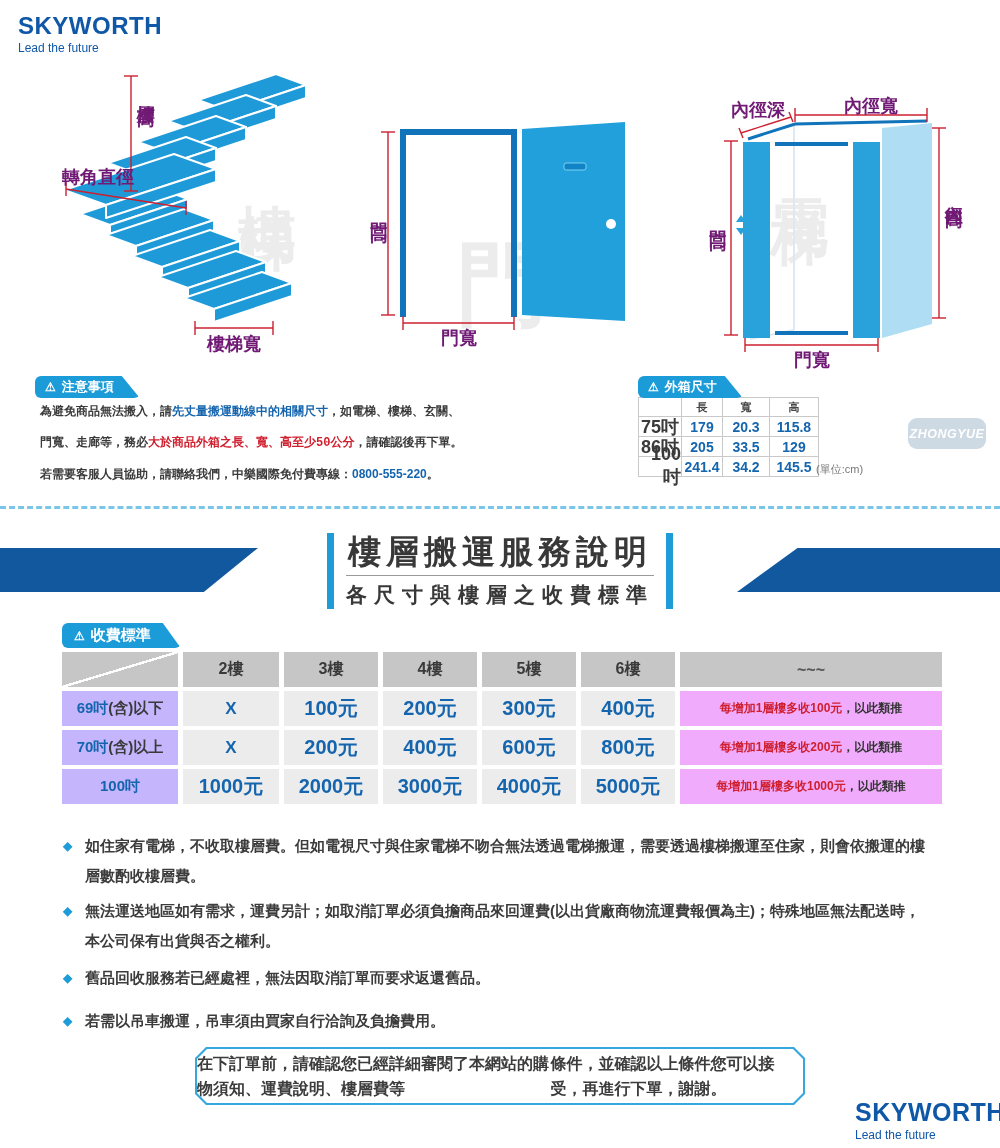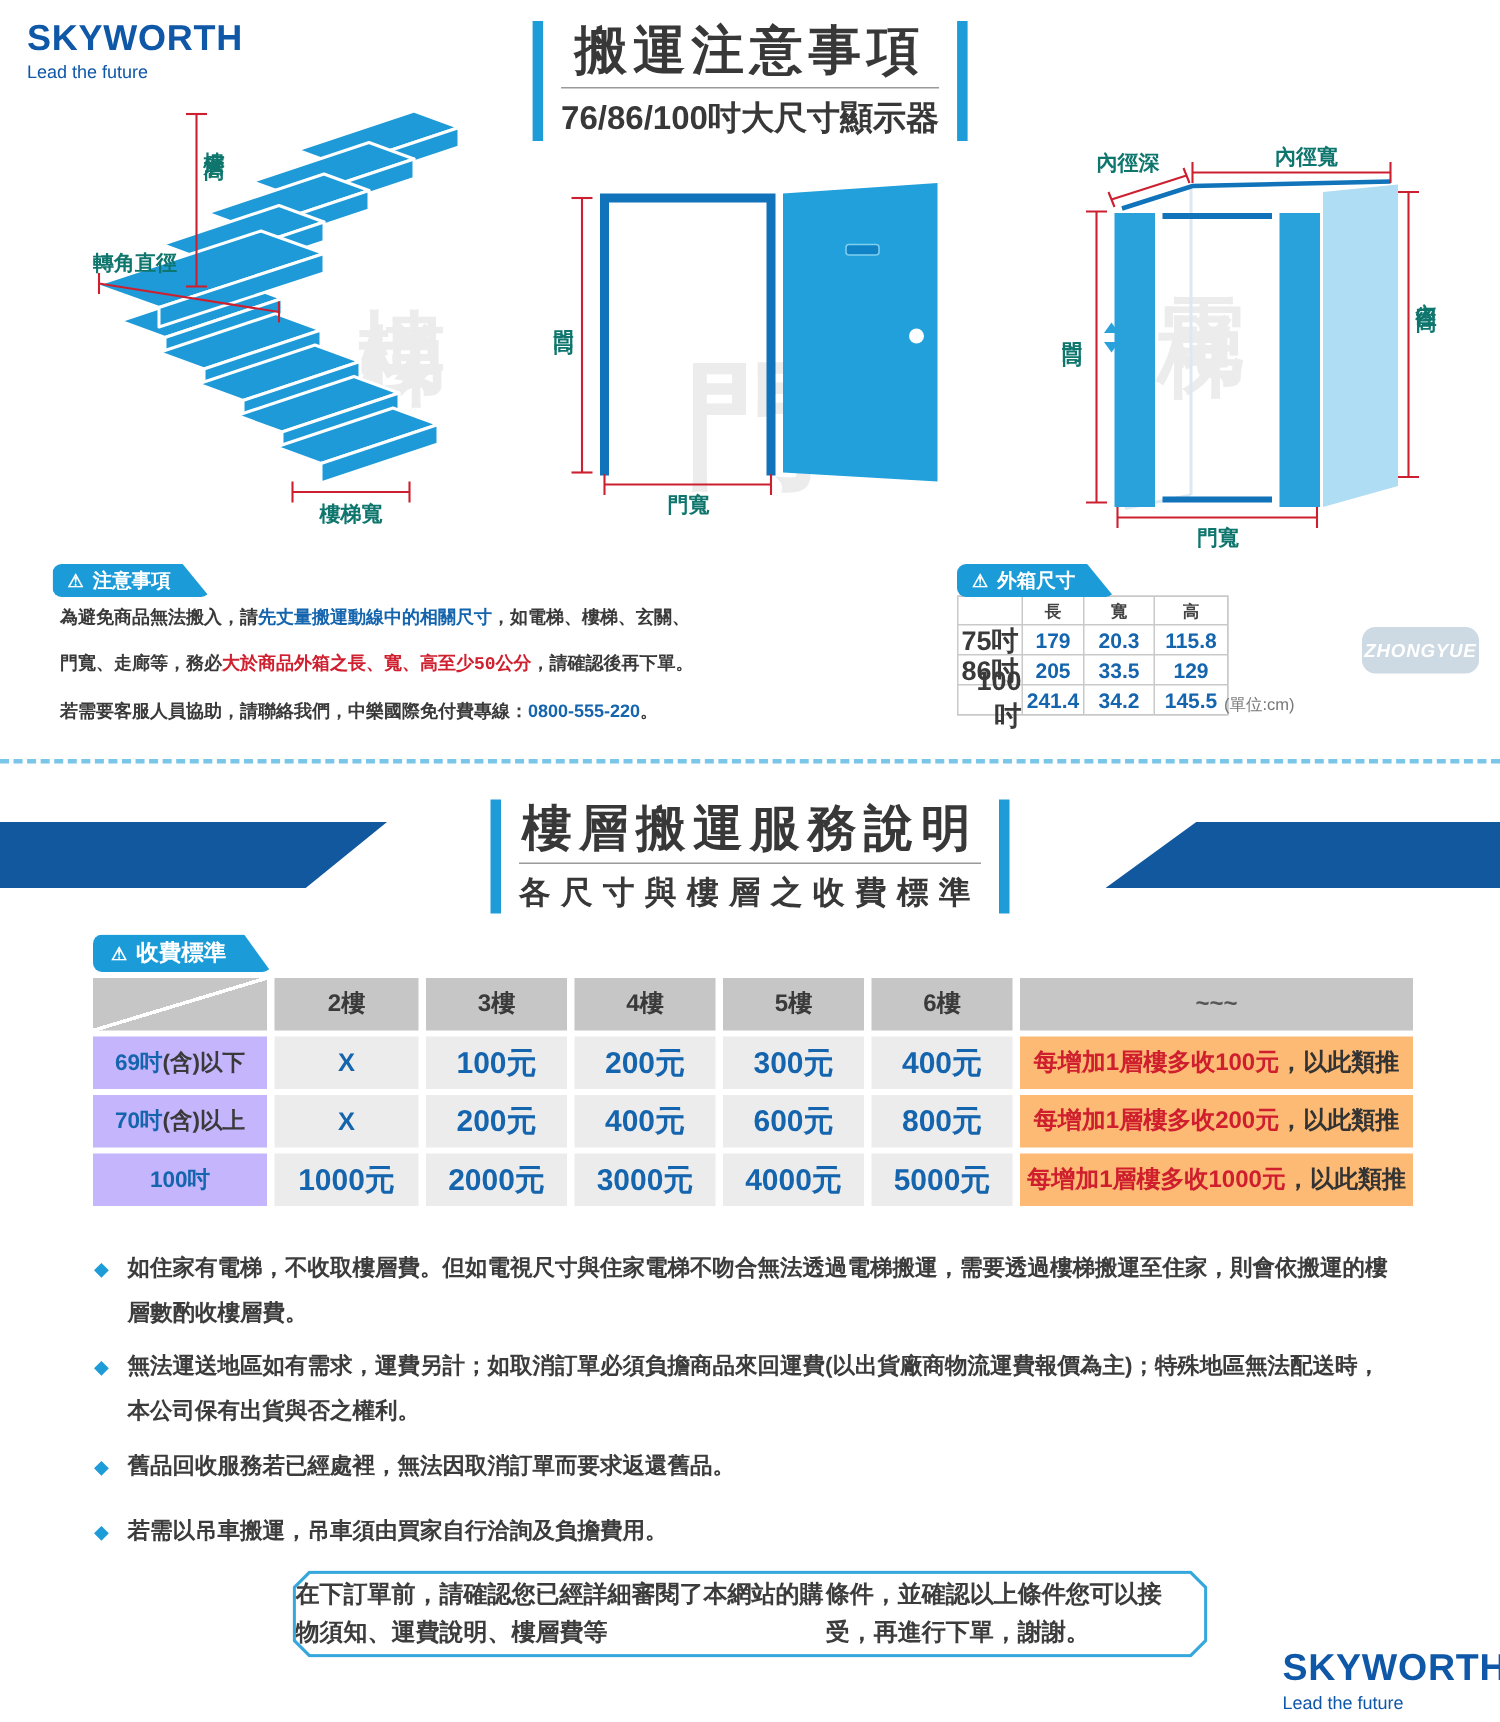--- a/index.html
+++ b/index.html
@@ -14,21 +14,21 @@
   .title-block{position:absolute;left:50%;transform:translateX(-50%);display:flex;align-items:stretch;gap:12px;}
   .tb-bar{width:7px;background:#1e9cd8;}
   .tb-center{display:flex;flex-direction:column;align-items:center;}
   .tb-main{font-size:35px;font-weight:bold;color:#383838;letter-spacing:4px;line-height:1.15;white-space:nowrap;}
   .tb-sub{font-size:22px;font-weight:bold;color:#383838;border-top:1px solid #9a9a9a;padding-top:5px;margin-top:4px;white-space:nowrap;}
   .title2 .tb-main{font-size:33px;letter-spacing:5px;}
   .title2 .tb-sub{font-size:21px;letter-spacing:7px;}
   
   .diagram{position:absolute;}
   .diagram svg{position:relative;z-index:1;display:block;}
-  .dim{position:absolute;color:#0f766e;font-size:14px;font-weight:bold;z-index:2;line-height:1.15;white-space:nowrap;}
+  .dim{position:absolute;color:#701a75;font-size:18px;font-weight:bold;z-index:2;line-height:1.15;white-space:nowrap;}
   .dim.vert{writing-mode:vertical-rl;letter-spacing:2px;}
   .dim.ctr{text-align:center;}
   .wm{position:absolute;color:#ececec;font-weight:bold;z-index:0;line-height:1;}
   .wm.vert{writing-mode:vertical-rl;letter-spacing:10px;}
   
   .badge{position:absolute;background:#1b9cd8;color:#fff;font-weight:bold;display:flex;align-items:center;
          gap:6px;height:22px;font-size:13px;padding:0 26px 0 10px;border-radius:6px;
          clip-path:polygon(0 0,calc(100% - 18px) 0,100% 100%,0 100%);z-index:3;}
   .badge .warn{font-size:12px;line-height:1;}
   .badge.big{height:25px;font-size:15px;padding:0 30px 0 12px;}
@@ -58,21 +58,21 @@
              grid-auto-rows:35px;column-gap:5px;row-gap:4px;z-index:1;}
   .fee-table>div{display:flex;align-items:center;justify-content:center;}
   .fh{background:#c6c6c6;font-size:16px;font-weight:bold;color:#3a3a3a;}
   .fh.tilde{color:#555;}
   .fc{background:linear-gradient(to bottom right,#c6c6c6 calc(50% - 1.2px),#fff calc(50% - 1.2px),
        #fff calc(50% + 1.2px),#c6c6c6 calc(50% + 1.2px));}
   .fl{background:#c4b5fd;font-size:15px;font-weight:bold;color:#3a3a3a;}
   .fl .sz{color:#1565ae;}
   .fp{background:#ececec;font-size:20px;font-weight:bold;color:#1565ae;}
   .fp.x{font-size:17px;}
-  .fn{background:#fdba74;font-size:16px;font-weight:bold;color:#333;white-space:nowrap;}
+  .fn{background:#f0abfc;font-size:12px;font-weight:bold;color:#333;white-space:nowrap;}
   .fn .nr{color:#cf1f2e;}
   
   .bullets{position:absolute;left:60px;top:831px;width:872px;}
   .bullet{position:relative;padding-left:25px;font-size:15px;font-weight:bold;color:#3c3c3c;line-height:30px;}
   .bullet .dia{position:absolute;left:3px;top:0;color:#1e9cd8;font-size:12px;}
   .b1{margin-bottom:5px;} .b2{margin-bottom:7px;} .b3{margin-bottom:13px;}
   
   .fbox{position:absolute;left:195px;top:1047px;width:610px;height:58px;background:#35a7dd;
         clip-path:polygon(11px 0,calc(100% - 11px) 0,100% 11px,100% calc(100% - 11px),
         calc(100% - 11px) 100%,11px 100%,0 calc(100% - 11px),0 11px);}
@@ -84,28 +84,20 @@
 </head>
 <body>
 
 <div class="page">
 
   <div class="logo" style="left:18px;top:14px;">
     <div class="logo-name">SKYWORTH</div>
     <div class="logo-tag">Lead the future</div>
   </div>
 
-  <div class="title-block" style="top:14px;">
-    <div class="tb-bar"></div>
-    <div class="tb-center">
-      <div class="tb-main">搬運注意事項</div>
-      <div class="tb-sub">76/86/100吋大尺寸顯示器</div>
-    </div>
-    <div class="tb-bar"></div>
-  </div>
 
   <div class="diagram" style="left:50px;top:70px;width:300px;height:290px;">
     <div class="wm vert" style="left:188px;top:88px;font-size:58px;">樓梯</div>
     <svg width="300" height="290" viewBox="0 0 300 290">
       <g fill="#1e9ad8" stroke="#ffffff" stroke-width="2" stroke-linejoin="round">
         <polygon points="30,144 108,118 138,129 60,155"></polygon>
           <polygon points="60,155 138,129 138,142 60,168"></polygon>
         <polygon points="56,165 134,139 164,150 86,176"></polygon>
           <polygon points="86,176 164,150 164,163 86,189"></polygon>
         <polygon points="82,186 160,160 190,171 112,197"></polygon>

